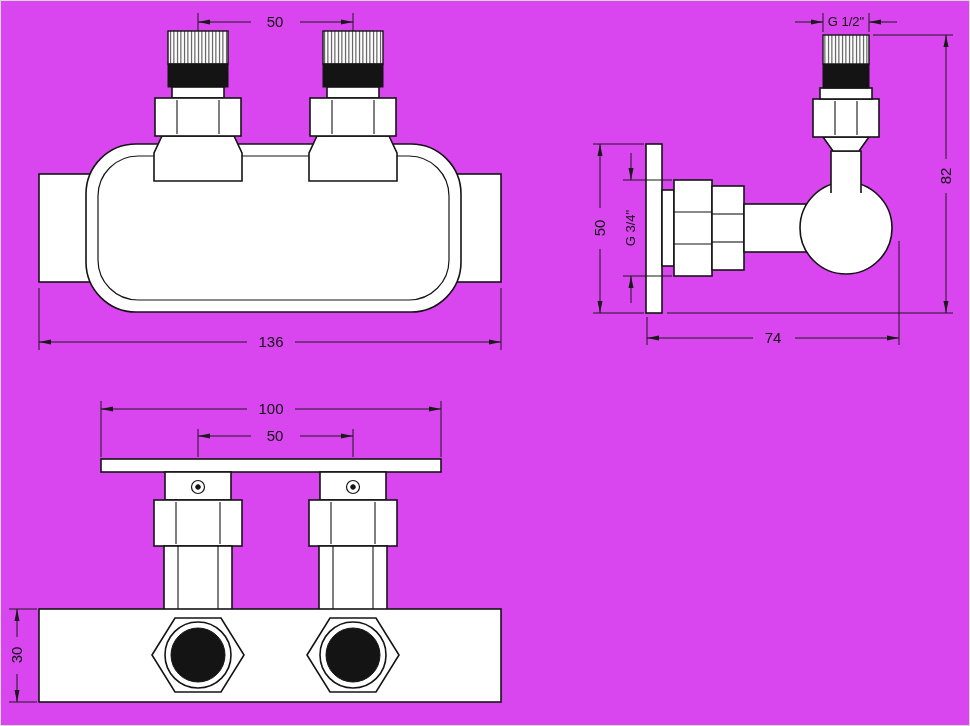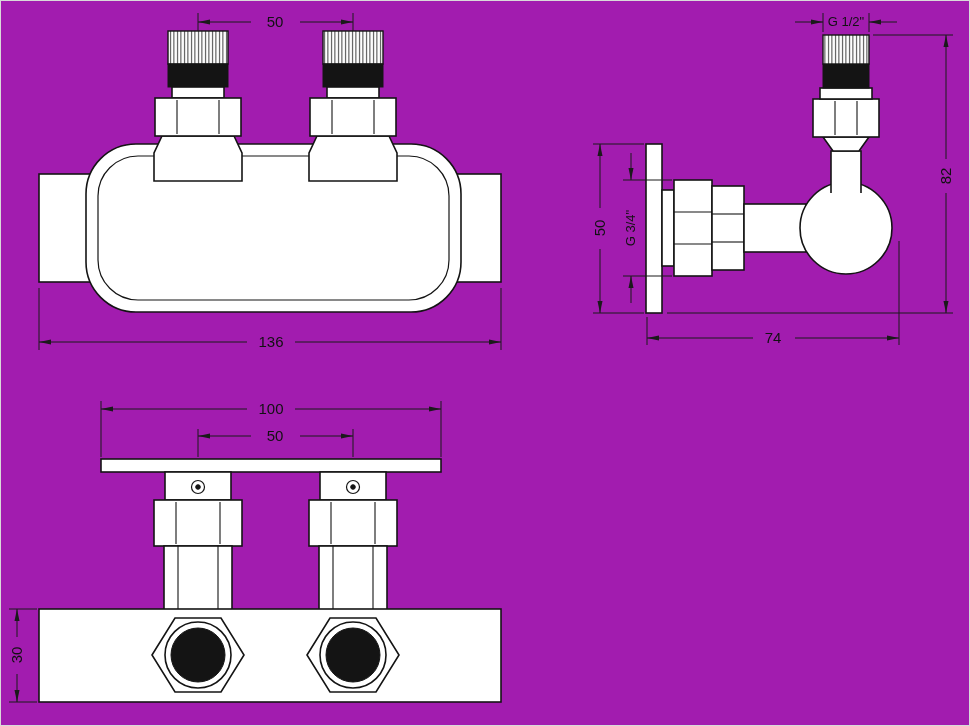--- a/index.html
+++ b/index.html
@@ -1,16 +1,16 @@
 <!DOCTYPE html>
 <html><head>
 <meta charset="utf-8">
 <style>
   html,body{margin:0;padding:0;background:#ffffff}
-  .page{width:970px;height:726px;box-sizing:border-box;background:#a21caf;
+  .page{width:970px;height:726px;box-sizing:border-box;background:#d946ef;
         border:1px solid #d9d9d9;font-family:"Liberation Sans",sans-serif}
   svg{display:block}
   .ol{fill:#ffffff;stroke:#141414;stroke-width:1.6}
   .olp{fill:#ffffff;stroke:#141414;stroke-width:1.6}
   .nf{fill:none;stroke:#141414;stroke-width:1.6}
   .nft{fill:none;stroke:#141414;stroke-width:1.2}
   .fl{fill:#141414;stroke:#141414;stroke-width:1}
   .tl{stroke:#141414;stroke-width:1.1;fill:none}
   .thr{fill:url(#thr);stroke:#141414;stroke-width:1.4}
   .dl{stroke:#1a1a1a;stroke-width:1;fill:none}

